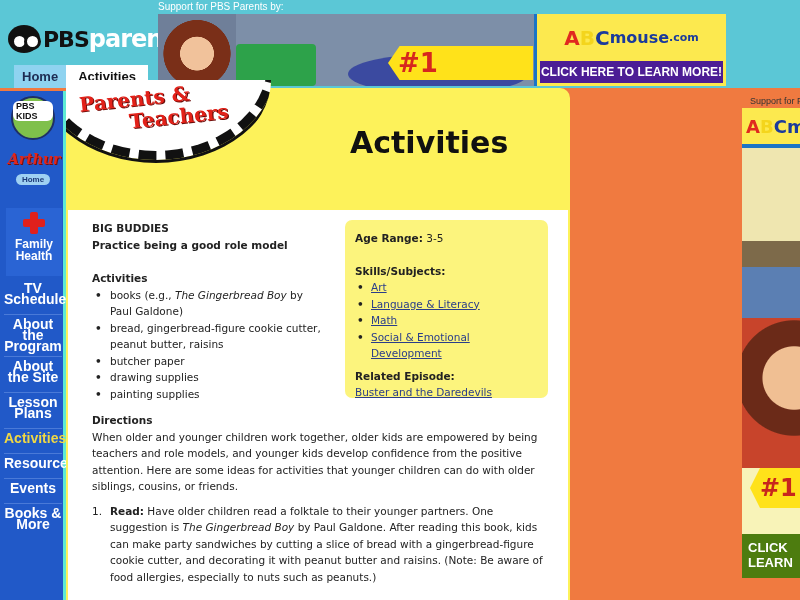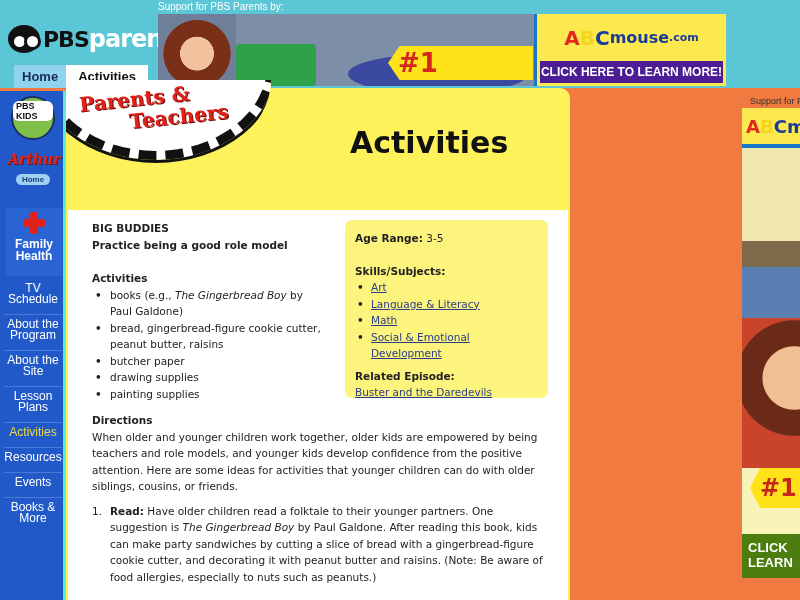--- a/index.html
+++ b/index.html
@@ -138,22 +138,22 @@
   .red-cross::before { left: 7px; top: 0; width: 8px; height: 22px; }
   .red-cross::after { left: 0; top: 7px; width: 22px; height: 8px; }
   .family-health-label {
     margin-top: 4px; color: #fff; font-weight: bold; font-size: 12px; line-height: 12px;
     font-family: "Liberation Sans", sans-serif;
   }
   .nav-list {
     position: absolute; left: 4px; top: 188px; width: 58px;
   }
   .nav-item {
-    display: block; text-align: center; color: #ffffff; font-weight: normal;
-    font-size: 12px; line-height: 11px; padding: 4px 0;
+    display: block; text-align: center; color: #ffffff; font-weight: bold;
+    font-size: 14px; line-height: 11px; padding: 4px 0;
     border-bottom: 1px solid #4a7ad8; font-family: "Liberation Sans", sans-serif;
     min-height: 25px;
   }
   .nav-item.two { min-height: 36px; }
   .nav-item.active { color: #f0d844; }
   .nav-item.last { border-bottom: none; }
 
   
   .main {
     position: absolute; left: 66px; top: 88px; width: 504px; height: 512px;

